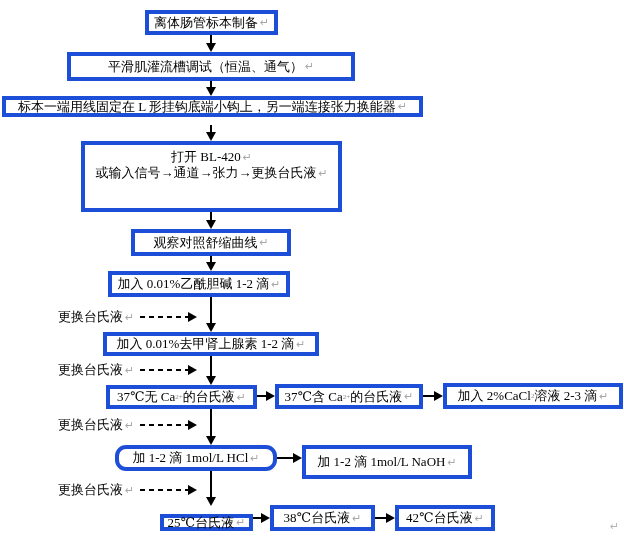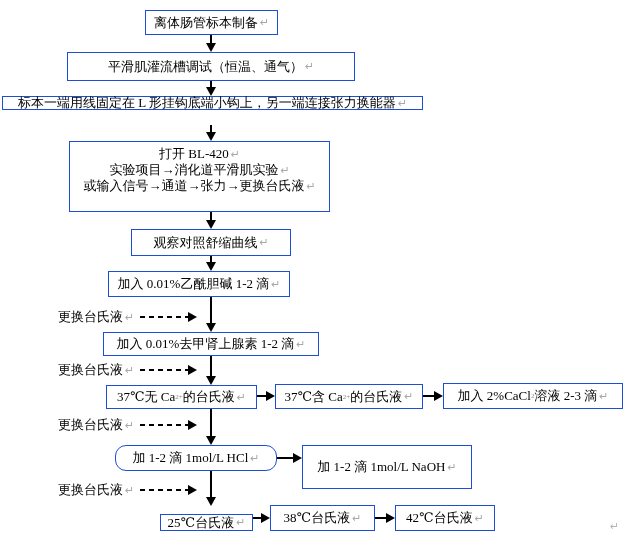--- a/index.html
+++ b/index.html
@@ -2,21 +2,21 @@
 <html><head>
 <meta charset="utf-8">
 <style>
   html,body{margin:0;padding:0;background:#fff;}
   #canvas{
     position:relative;width:624px;height:541px;background:#ffffff;
     font-family:"Liberation Serif","DejaVu Serif",serif;
     color:#000;overflow:hidden;
   }
   .node{
-    position:absolute;border:1px solid #1d4ed8;background:#fff;
+    position:absolute;border:4px solid #1d4ed8;background:#fff;
     display:flex;align-items:center;justify-content:center;
     font-size:13px;white-space:nowrap;box-sizing:border-box;
   }
   .node.multiline{flex-direction:column;justify-content:flex-start;padding-top:4px;}
   .node .line{line-height:15px;}
   .pilcrow{color:#a8a8a8;font-size:11px;margin-left:2px;font-family:"DejaVu Sans",sans-serif;}
   sup.chem{font-size:7px;color:#8a8a8a;vertical-align:super;line-height:0;}
   sub.chem{font-size:7px;color:#8a8a8a;vertical-align:sub;line-height:0;}
   .vline{position:absolute;width:2px;background:#000;}
   .hline{position:absolute;height:2px;background:#000;}
@@ -39,28 +39,27 @@
   <div class="node" style="left:145px;top:10px;width:133px;height:25px;">
     <span>离体肠管标本制备</span>
       <span class="pilcrow">↵</span>
   </div>
 
   <div class="node" style="left:67px;top:52px;width:288px;height:29px;">
     <span>平滑肌灌流槽调试（恒温、通气）</span>
       <span class="pilcrow">↵</span>
   </div>
 
-  <div class="node" style="left:2px;top:96px;width:421px;height:14px;">
+  <div class="node" style="left:2px;top:96px;width:421px;height:21px;">
     <span>标本一端用线固定在 L 形挂钩底端小钩上，另一端连接张力换能器</span>
       <span class="pilcrow">↵</span>
   </div>
 
-  <div class="node multiline" style="left:69px;top:141px;width:261px;height:71px;align-items:center;">
+  <div class="node multiline" style="left:81px;top:141px;width:261px;height:71px;align-items:center;">
     <div class="line"><span>打开 BL-420</span><span class="pilcrow">↵</span></div>
-    <div class="line"><span>实验项目→消化道平滑肌实验</span><span class="pilcrow">↵</span></div>
     <div class="line"><span>或输入信号→通道→张力→更换台氏液</span><span class="pilcrow">↵</span></div>
   </div>
 
   <div class="node" style="left:131px;top:229px;width:160px;height:27px;">
     <span>观察对照舒缩曲线</span>
       <span class="pilcrow">↵</span>
   </div>
 
   <div class="node" style="left:108px;top:271px;width:182px;height:26px;">
     <span>加入 0.01%乙酰胆碱 1-2 滴</span>
@@ -91,21 +90,21 @@
       <sub class="chem">2</sub>
       <span>溶液 2-3 滴</span>
       <span class="pilcrow">↵</span>
   </div>
 
   <div class="node" style="left:115px;top:445px;width:162px;height:26px;border-radius:11px;">
     <span>加 1-2 滴 1mol/L HCl</span>
       <span class="pilcrow">↵</span>
   </div>
 
-  <div class="node" style="left:302px;top:445px;width:170px;height:44px;">
+  <div class="node" style="left:302px;top:445px;width:170px;height:34px;">
     <span>加 1-2 滴 1mol/L NaOH</span>
       <span class="pilcrow">↵</span>
   </div>
 
   <div class="node" style="left:160px;top:502px;width:93px;height:17px;margin-top:12px;">
     <span>25℃台氏液</span>
       <span class="pilcrow">↵</span>
   </div>
 
   <div class="node" style="left:270px;top:505px;width:105px;height:26px;">

